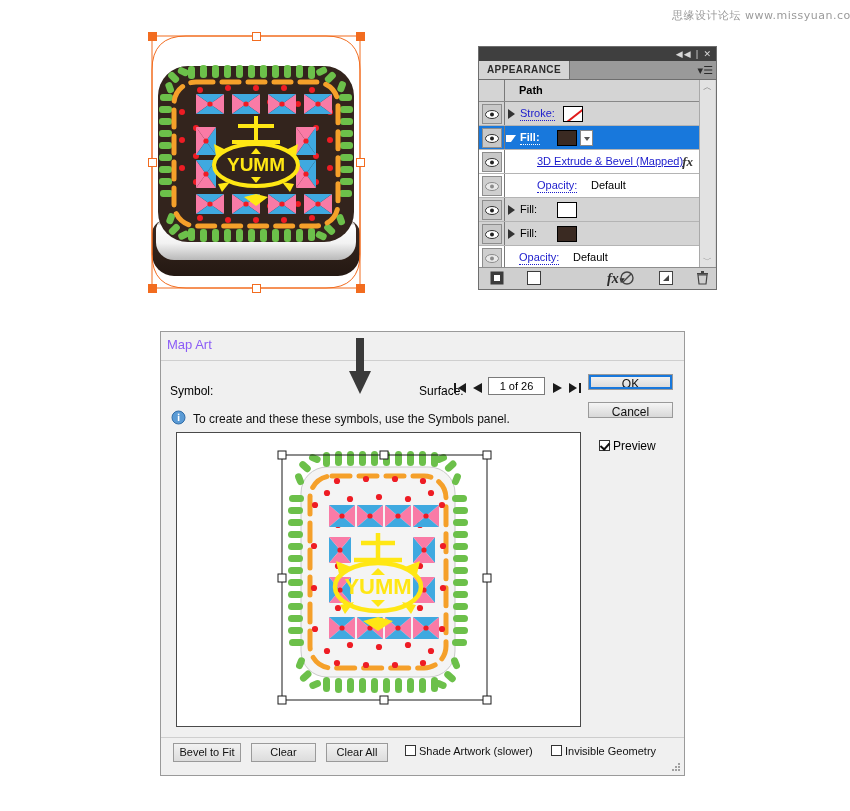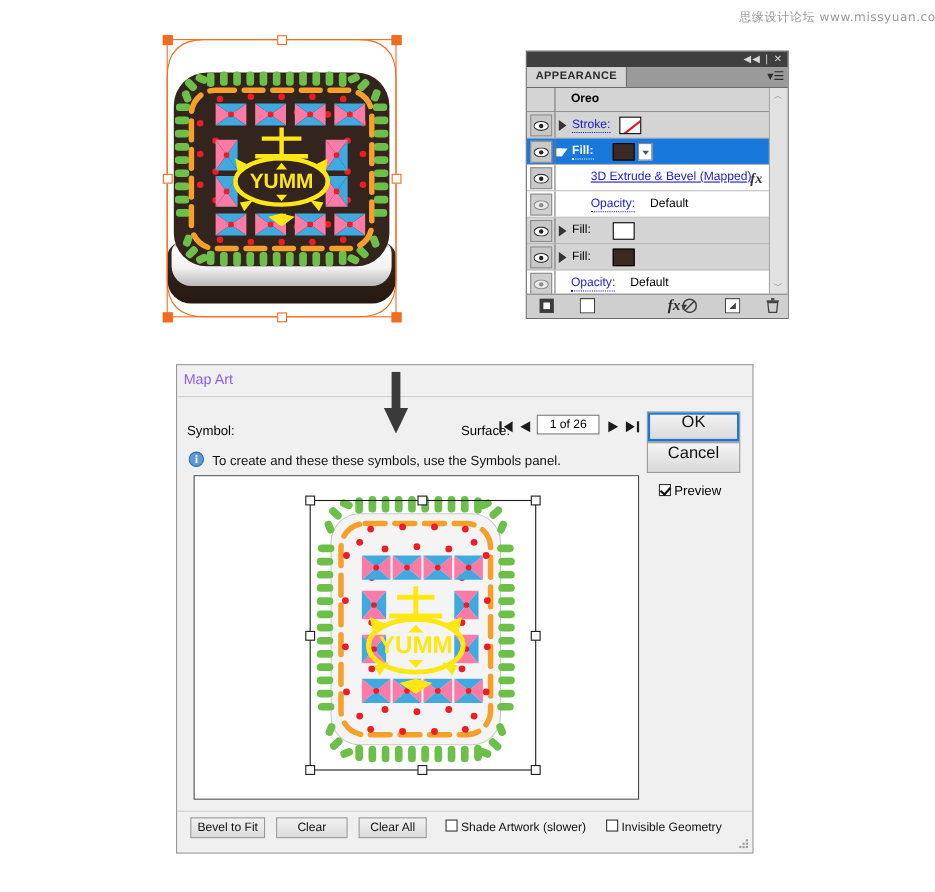--- a/index.html
+++ b/index.html
@@ -115,23 +115,23 @@
   #annot-arrow{position:absolute;left:348px;top:338px;width:24px;height:58px;}
   #ma-surface-label{position:absolute;left:258px;top:52px;font-size:12px;}
   .nav-btn{position:absolute;top:49px;width:14px;height:14px;}
   #ma-surface-field{position:absolute;left:327px;top:45px;width:57px;height:18px;
     background:#fff;border:1px solid #7a7a7a;box-sizing:border-box;
     text-align:center;font-size:11px;line-height:17px;}
   #ma-hint-icon{position:absolute;left:10px;top:78px;width:15px;height:15px;}
   #ma-hint{position:absolute;left:32px;top:80px;font-size:12px;color:#111;}
   #ma-canvas{position:absolute;left:15px;top:100px;width:405px;height:295px;
     background:#fff;border:1px solid #4a4a4a;box-sizing:border-box;overflow:hidden;}
-  .ok-btn,.cancel-btn{position:absolute;width:85px;height:28px;
+  .ok-btn,.cancel-btn{position:absolute;width:85px;height:16px;
     background:linear-gradient(#f5f5f5,#d8d8d8);border:1px solid #9a9a9a;
-    box-sizing:border-box;text-align:center;font-size:15px;line-height:18px;color:#111;}
+    box-sizing:border-box;text-align:center;font-size:12px;line-height:18px;color:#111;}
   .ok-btn{left:427px;top:42px;outline:2px solid #1878dc;outline-offset:-3px;}
   .cancel-btn{left:427px;top:70px;}
   #ma-preview-wrap{position:absolute;left:438px;top:107px;font-size:12px;}
   .cbx{display:inline-block;width:11px;height:11px;background:#fff;border:1px solid #333;
     box-sizing:border-box;position:relative;vertical-align:-1px;margin-right:3px;}
   .cbx.checked:after{content:"";position:absolute;left:2px;top:0px;width:4px;height:7px;
     border:solid #111;border-width:0 2px 2px 0;transform:rotate(42deg);}
   #ma-footer-sep{position:absolute;left:0;top:405px;width:100%;height:1px;background:#cfcfcf;}
   .fbtn{position:absolute;top:411px;height:19px;
     background:linear-gradient(#f2f2f2,#dcdcdc);border:1px solid #9a9a9a;
@@ -416,21 +416,21 @@
   <div id="ap-tabrow">
     <div id="ap-tab">APPEARANCE</div>
     <div id="ap-menu-btn">▾☰</div>
   </div>
 
   <div id="ap-body">
     <div id="ap-rows">
 
       <div class="row head">
         <div class="divider-v"></div>
-        <span class="lbl">Oreo</span>
+        <span class="lbl">Path</span>
       </div>
 
       <div class="row gray">
         <div class="eye-cell">
           <svg class="eye" viewBox="0 0 14 9">
               <ellipse cx="7" cy="4.5" rx="6.5" ry="4" fill="#fff" stroke="#333" stroke-width="1"></ellipse>
               <circle cx="7" cy="4.5" r="2" fill="#222"></circle>
             </svg>
         </div>
         <div class="divider-v"></div>

